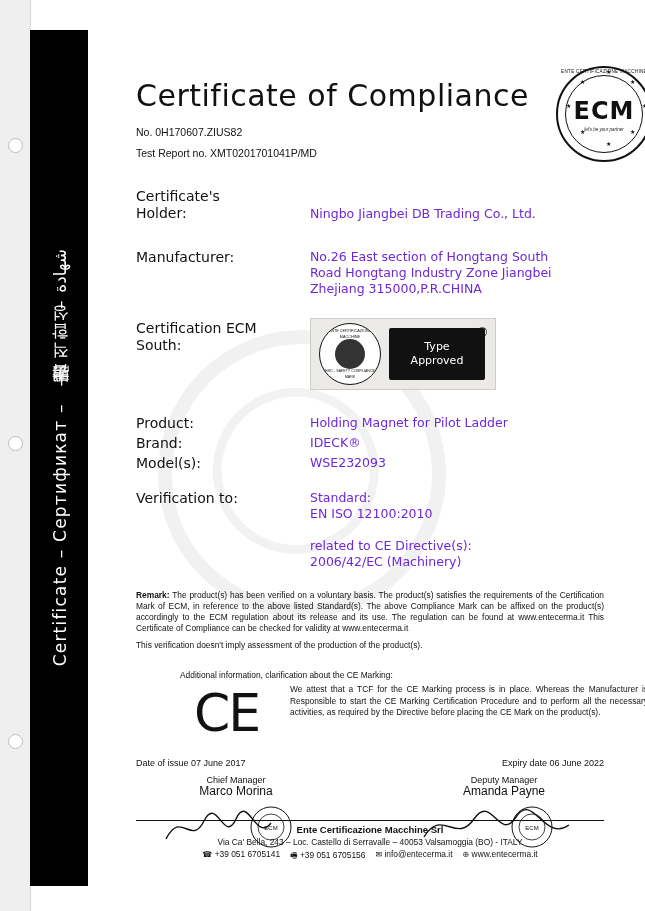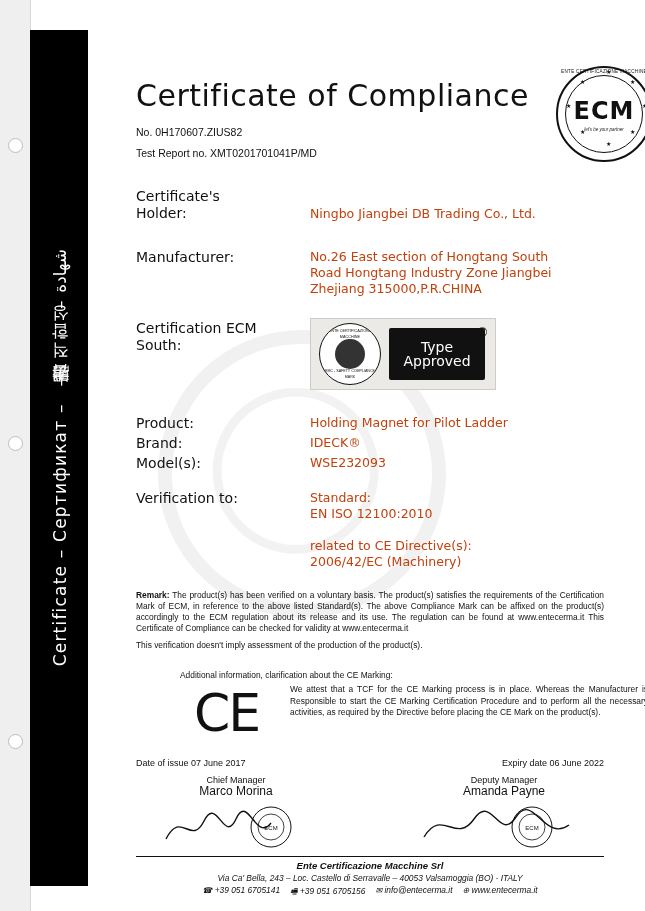--- a/index.html
+++ b/index.html
@@ -165,21 +165,21 @@
     font-size: 14px;
     font-family: "DejaVu Sans", sans-serif;
     color: #111;
     line-height: 17px;
   }
   .value {
     position: absolute;
     left: 222px;
     font-size: 12.5px;
     font-family: "DejaVu Sans", sans-serif;
-    color: #c2410c;
+    color: #6d28d9;
     line-height: 16px;
   }
   .lbl-holder { top: 158px; }
   .val-holder { top: 176px; }
   .lbl-manuf { top: 219px; }
   .val-manuf { top: 219px; }
   .lbl-mark { top: 290px; }
   .lbl-product { top: 385px; }
   .val-product { top: 385px; }
   .lbl-brand { top: 405px; }
@@ -240,21 +240,21 @@
     flex: 1;
     background: #111;
     color: #fff;
     height: 52px;
     margin-right: 10px;
     border-radius: 2px;
     display: flex;
     flex-direction: column;
     align-items: center;
     justify-content: center;
-    font-size: 14px;
+    font-size: 11px;
     line-height: 14px;
     font-family: "DejaVu Sans", sans-serif;
   }
   .reg-r {
     position: absolute;
     right: 8px; top: 6px;
     font-size: 13px;
   }
 
   .remark {
@@ -329,26 +329,25 @@
     line-height: 11px;
   }
   .sign-scribble {
     height: 54px;
     margin-top: 2px;
     position: relative;
   }
 
   .footer {
     position: absolute;
-    left: 48px; top: 826px;
+    left: 48px; top: 790px;
     width: 468px;
     text-align: center;
     border-top: 1px solid #111;
     padding-top: 3px;
-    font-style: italic;
   }
   .footer .co {
     font-size: 9.5px;
     font-weight: bold;
   }
   .footer .addr {
     font-size: 8.4px;
     margin-top: 2px;
   }
   .footer .contacts {

